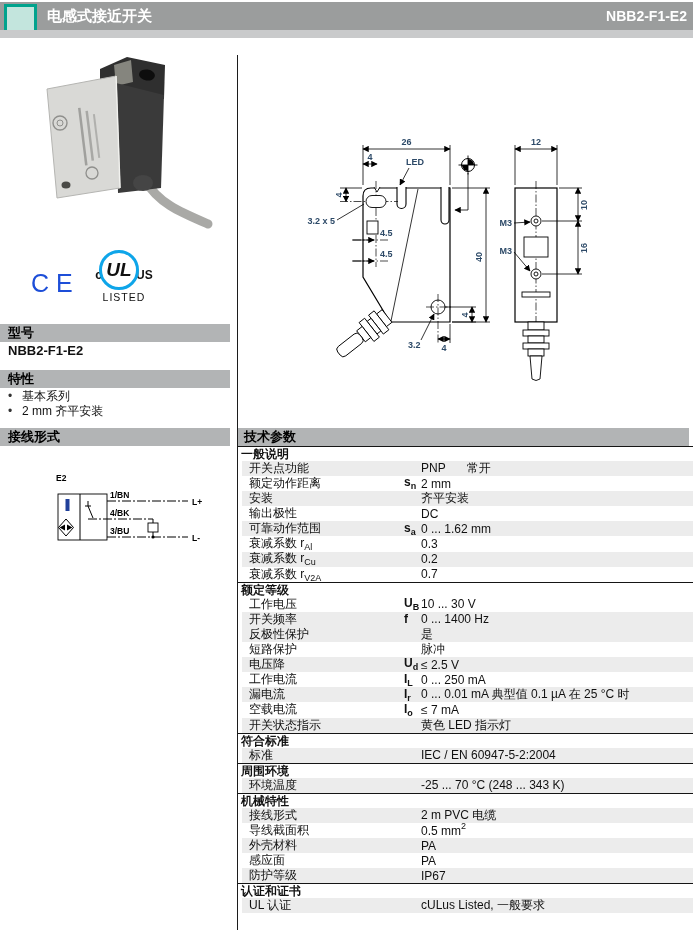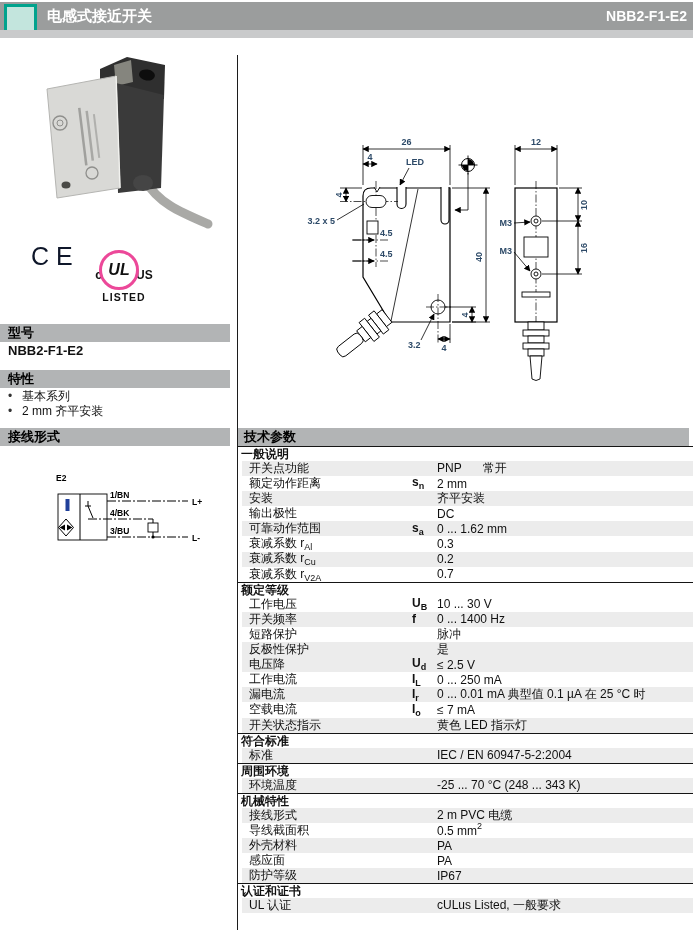--- a/index.html
+++ b/index.html
@@ -20,37 +20,37 @@
   .sec-bar{position:absolute;height:18px;background:#b2b4b5;line-height:18px;
            font-weight:bold;font-size:13px;color:#000;}
   .sec-bar.left{left:0;width:230px;padding-left:8px;box-sizing:border-box;}
   .sec-bar.right{left:238px;width:451px;padding-left:6px;box-sizing:border-box;}
   
   .model-name{position:absolute;left:8px;top:343px;font-weight:bold;font-size:13px;}
   .features-list{position:absolute;left:8px;top:389px;font-size:12px;line-height:15px;}
   .feature-item{display:flex;}
   .feature-bullet{width:14px;color:#333;}
   .photo-svg{position:absolute;left:30px;top:55px;}
-  .ce-mark{position:absolute;left:31px;top:242px;font-size:25px;letter-spacing:7px;color:#0f172a;}
+  .ce-mark{position:absolute;left:31px;top:269px;font-size:25px;letter-spacing:7px;color:#1d4ed8;}
   .ul-badge{position:absolute;left:92px;top:250px;width:64px;}
   .ul-row{display:flex;align-items:center;justify-content:center;}
   .ul-c,.ul-us{font-size:12px;font-weight:bold;}
   .ul-c{margin-right:-3px;margin-top:10px;}
   .ul-us{margin-left:-3px;margin-top:10px;}
-  .ul-circle{width:34px;height:34px;border:3px solid #ec4899;border-radius:50%;
+  .ul-circle{width:34px;height:34px;border:3px solid #0ea5e9;border-radius:50%;
              display:flex;align-items:center;justify-content:center;
-             font-weight:bold;font-style:italic;font-size:16px;background:#fff;z-index:1;}
-  .ul-listed{text-align:center;font-weight:bold;font-size:10.5px;letter-spacing:1px;margin-top:1px;}
+             font-weight:bold;font-style:italic;font-size:19px;background:#fff;z-index:1;}
+  .ul-listed{text-align:center;font-weight:normal;font-size:10.5px;letter-spacing:1px;margin-top:1px;}
   .wiring-svg{position:absolute;left:40px;top:468px;}
   
   .drawing-svg{position:absolute;left:238px;top:85px;}
   .spec-table{position:absolute;left:238px;top:446px;width:455px;font-size:12px;}
   .spec-section-title{height:14px;line-height:14px;border-top:1px solid #151515;
                       font-weight:bold;padding-left:3px;}
-  .spec-row{height:15.1px;display:flex;align-items:center;margin-left:4px;gap:8px;}
+  .spec-row{height:15.1px;display:flex;align-items:center;margin-left:4px;}
   .spec-row.shade{background:#ececec;}
   .spec-label{width:155px;padding-left:7px;flex:none;white-space:nowrap;}
   .spec-symbol{width:17px;flex:none;font-weight:bold;white-space:nowrap;}
   .spec-value{flex:1;white-space:nowrap;}
   .spec-row sub{font-size:9px;font-weight:bold;}
   .spec-label sub{font-weight:normal;}
   .spec-value sup{font-size:9px;position:relative;top:-1px;}
   .value-gap{margin-left:21px;margin-top:19px;}
   
   .oln{fill:#fff;stroke:#000;stroke-width:1.2;}
@@ -312,29 +312,29 @@
       <div class="spec-row">
         <span class="spec-label">工作电压</span>
         <span class="spec-symbol">U<sub>B</sub></span>
         <span class="spec-value">10 ... 30 V</span>
       </div>
       <div class="spec-row shade">
         <span class="spec-label">开关频率</span>
         <span class="spec-symbol">f</span>
         <span class="spec-value">0 ... 1400 Hz</span>
       </div>
+      <div class="spec-row shade">
+        <span class="spec-label">反极性保护</span>
+        <span class="spec-symbol"></span>
+        <span class="spec-value">是</span>
+      </div>
       <div class="spec-row">
         <span class="spec-label">短路保护</span>
         <span class="spec-symbol"></span>
         <span class="spec-value">脉冲</span>
-      </div>
-      <div class="spec-row shade">
-        <span class="spec-label">反极性保护</span>
-        <span class="spec-symbol"></span>
-        <span class="spec-value">是</span>
       </div>
       <div class="spec-row shade">
         <span class="spec-label">电压降</span>
         <span class="spec-symbol">U<sub>d</sub></span>
         <span class="spec-value">≤ 2.5 V</span>
       </div>
       <div class="spec-row">
         <span class="spec-label">工作电流</span>
         <span class="spec-symbol">I<sub>L</sub></span>
         <span class="spec-value">0 ... 250 mA</span>

